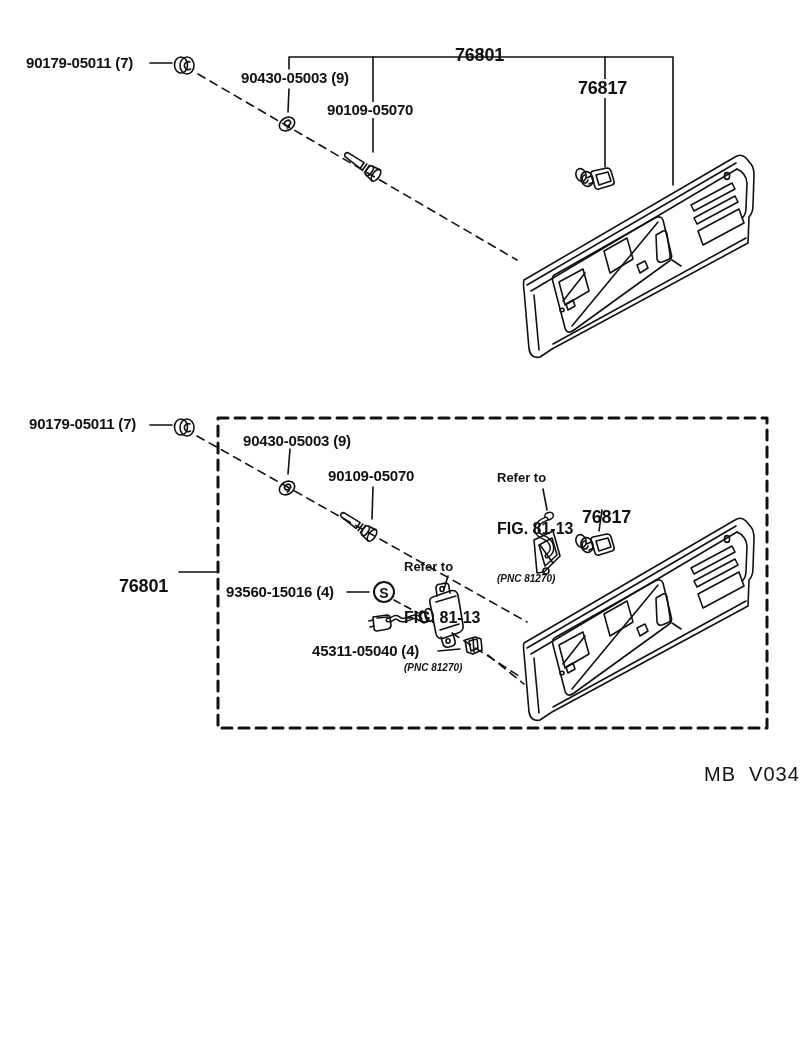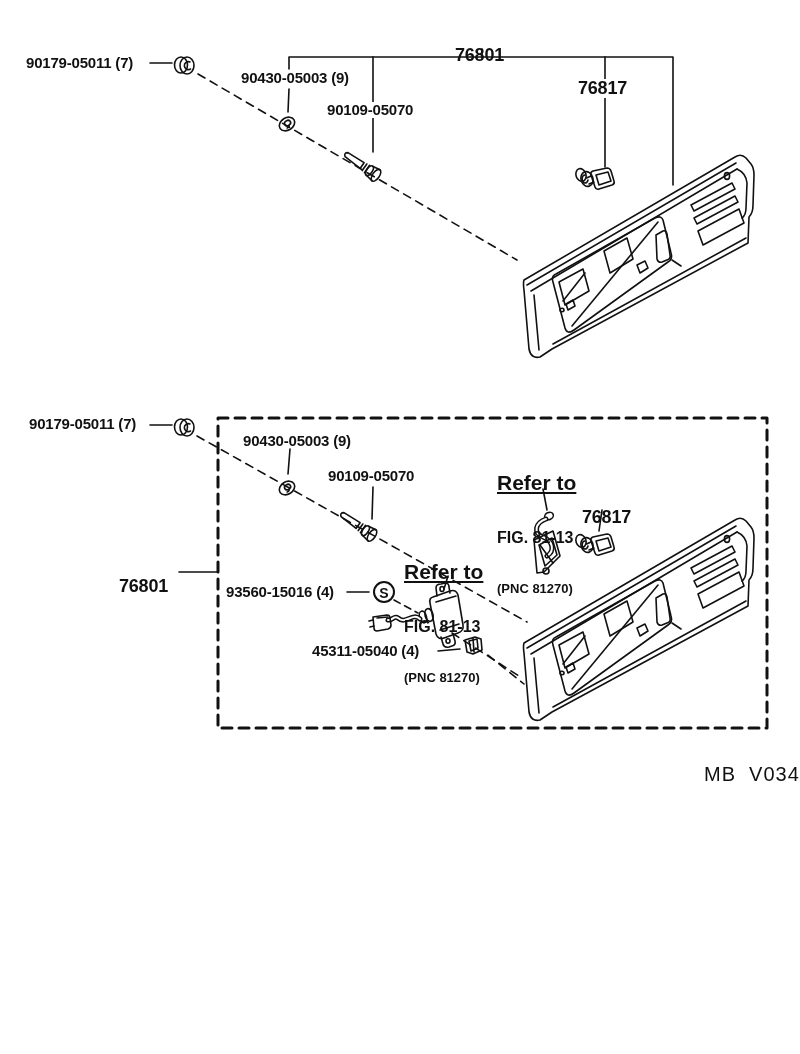--- a/index.html
+++ b/index.html
@@ -4,23 +4,23 @@
 <style>
   html,body{margin:0;padding:0;background:#fff;}
   #page{position:relative;width:800px;height:1054px;background:#fff;overflow:hidden;
         font-family:"Liberation Sans",sans-serif;color:#111;}
   svg{position:absolute;left:0;top:0;}
   .lbl{position:absolute;font-weight:700;font-size:15px;line-height:1.05;
        letter-spacing:-0.2px;white-space:pre;color:#111;}
   .big{font-size:18px;margin-top:17px;}
   .onwhite{background:#fff;padding:0 2px;}
   .refer{position:absolute;font-weight:700;color:#111;white-space:pre;}
-  .refer .r1{font-size:21px;line-height:1.1;text-decoration:underline;}
+  .refer .r1{font-size:13px;line-height:1.1;}
   .refer .r2{font-size:16px;line-height:1.0;}
-  .refer .r3{font-size:13px;line-height:1.1;}
+  .refer .r3{font-size:10px;line-height:1.1;font-style:italic;}
   .code{position:absolute;font-weight:400;font-size:20px;letter-spacing:1px;white-space:pre;}
 </style>
 </head>
 <body>
 
 <div id="page">
 
 <svg width="800" height="1054" viewBox="0 0 800 1054" fill="none" stroke="#111" stroke-width="1.6" stroke-linecap="round" stroke-linejoin="round">
 
   <defs>

